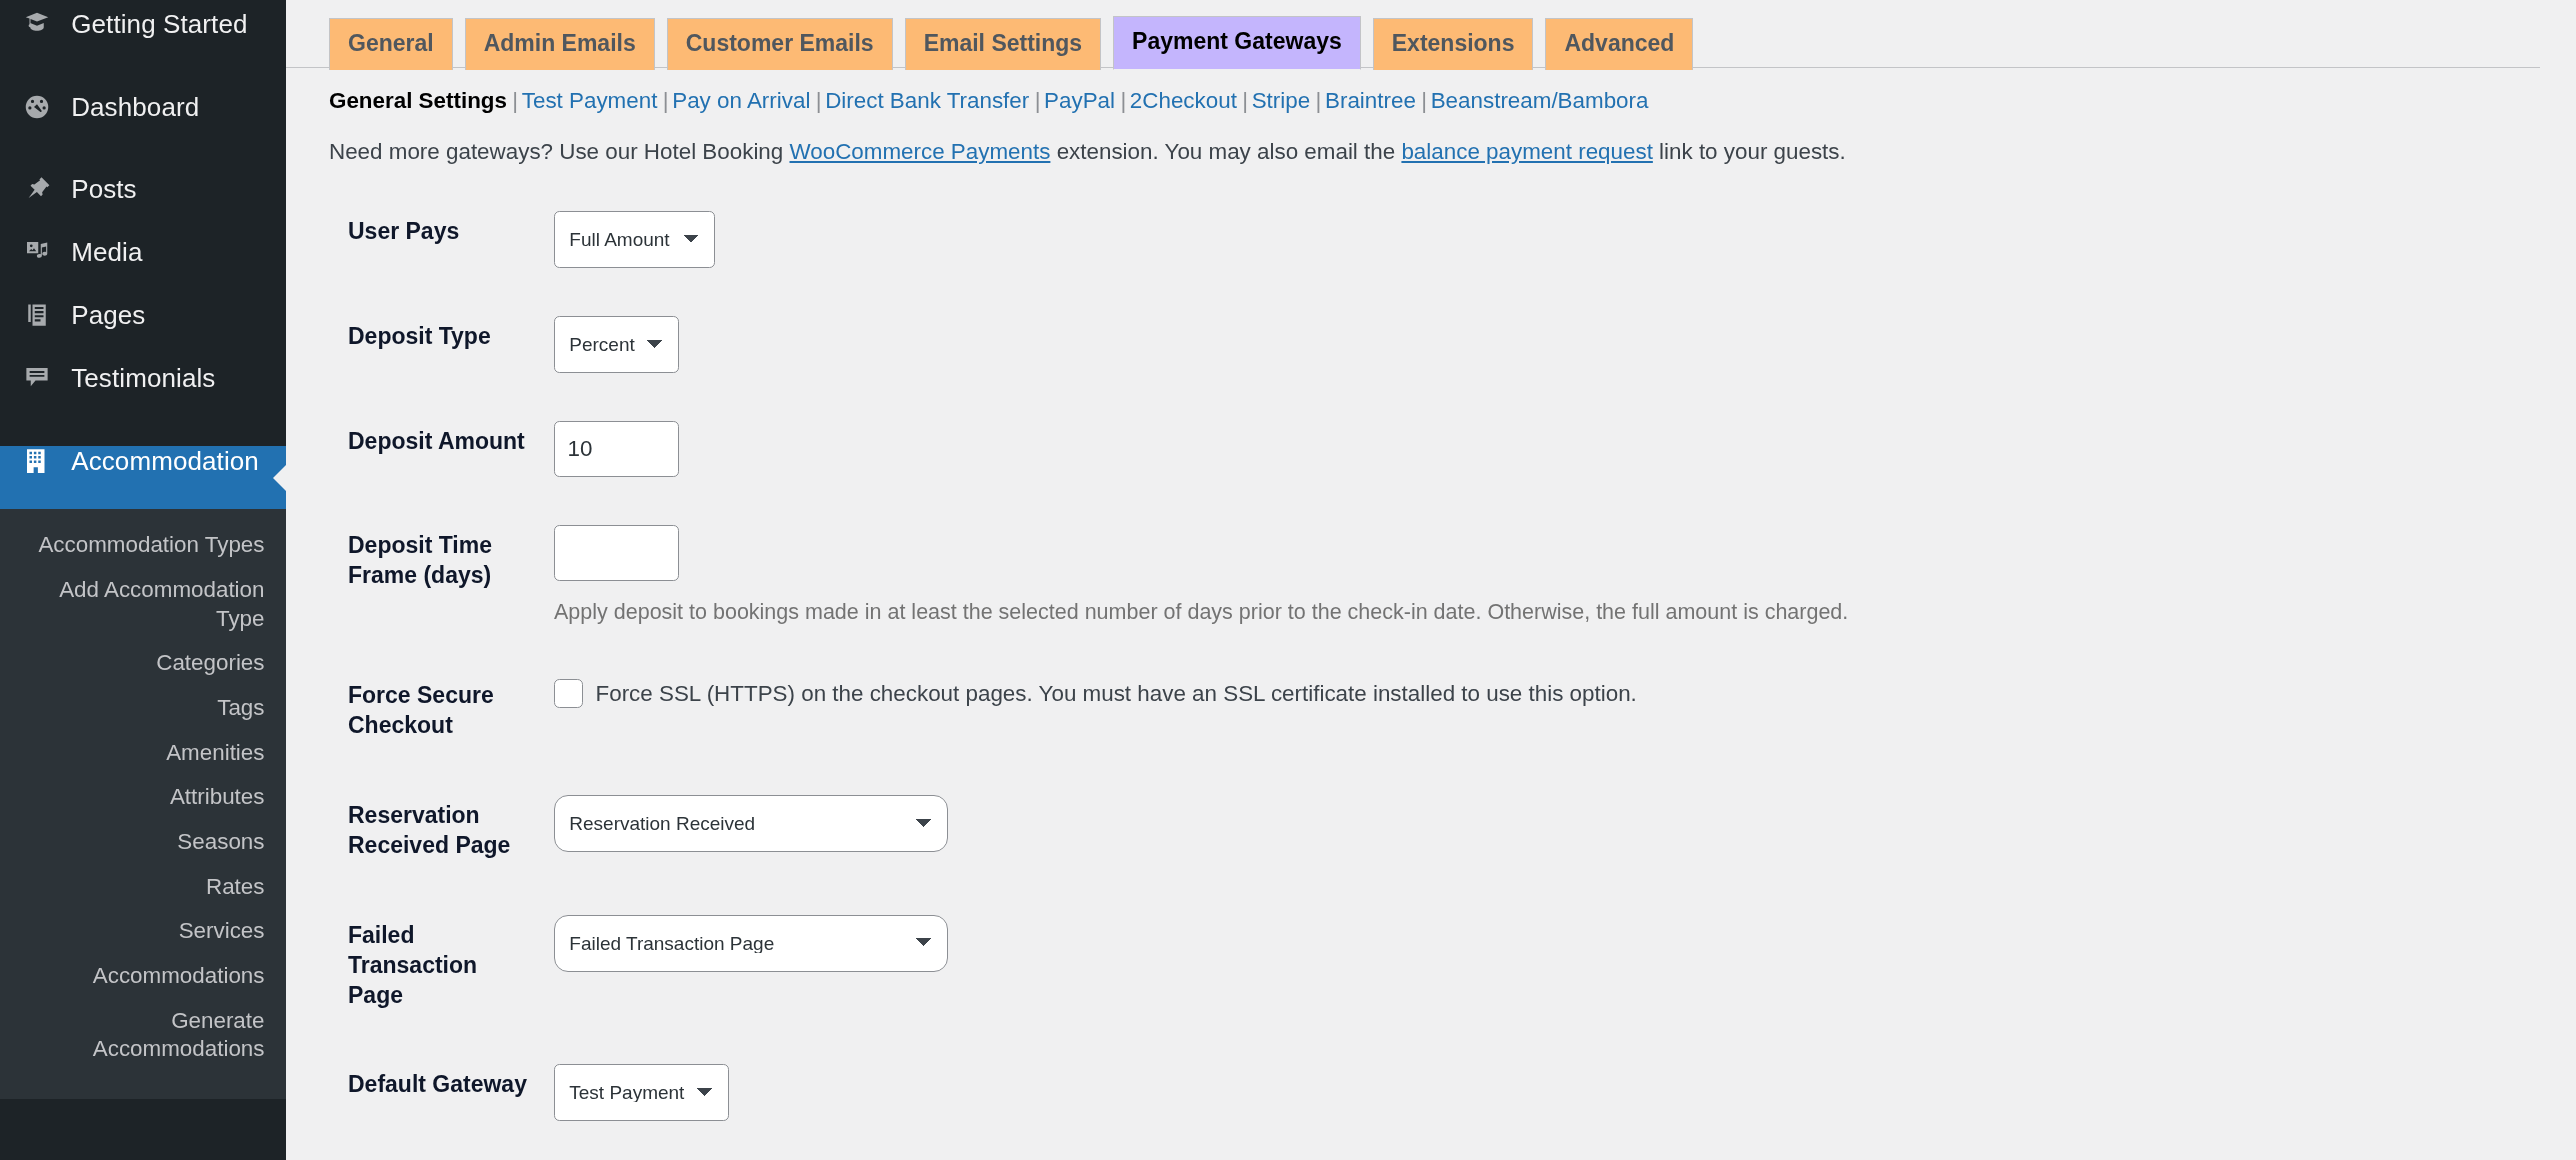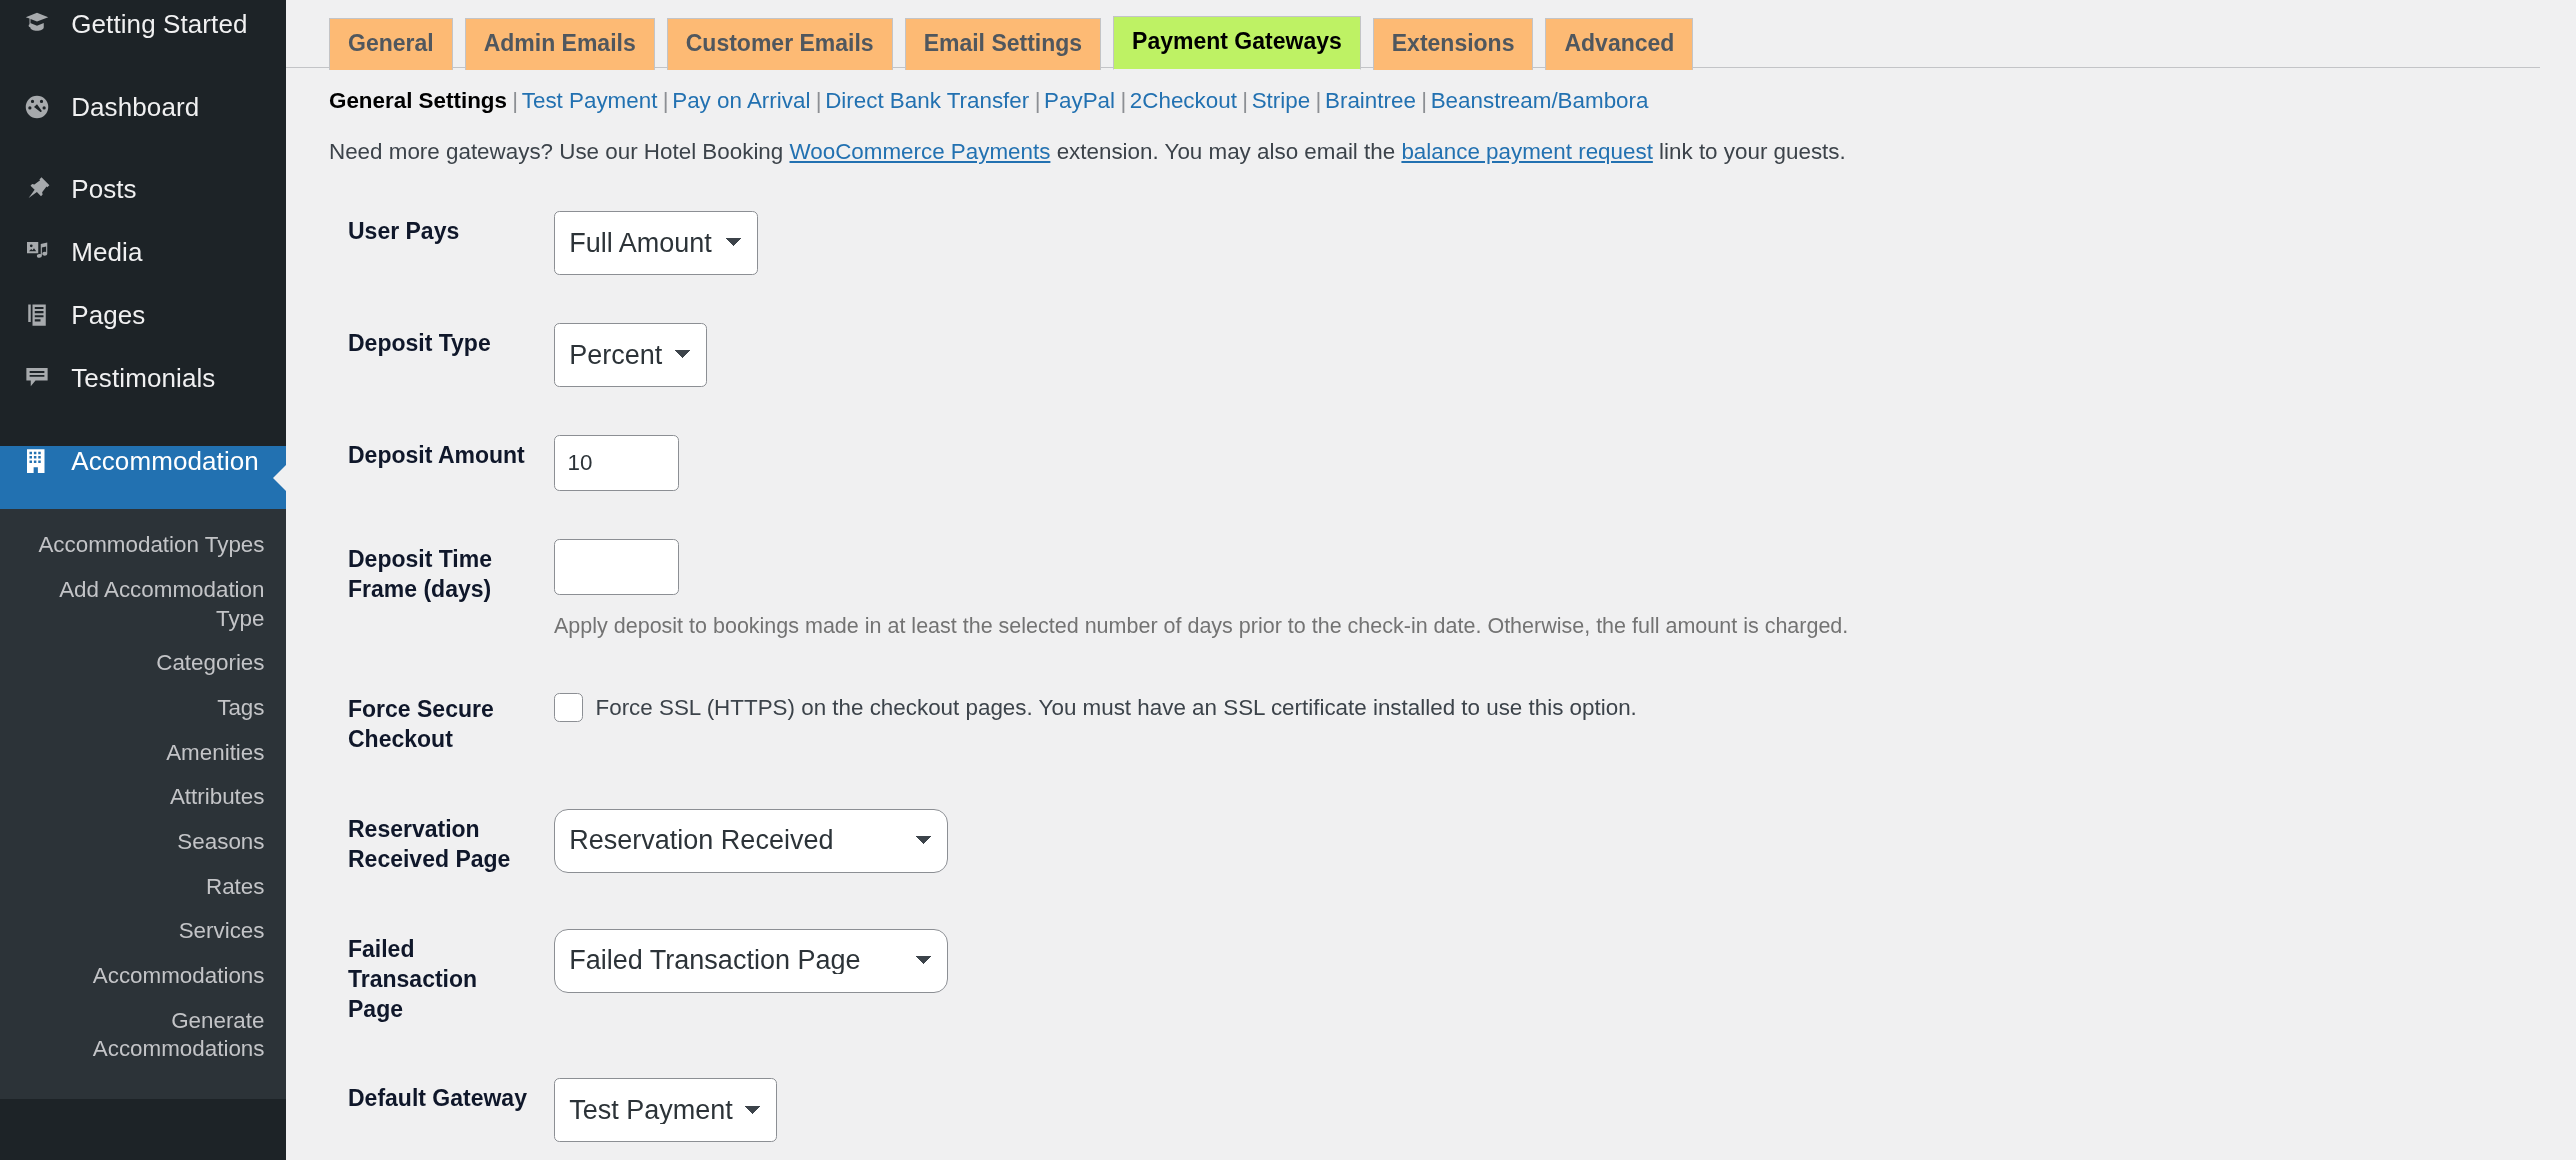--- a/index.html
+++ b/index.html
@@ -98,21 +98,21 @@
     font-weight: 600;
     line-height: 1;
     padding: 12.5px 18px 14.3px 18px;
     margin: 0 8px -0.9px 0;
     vertical-align: bottom;
     height: 52px;
     cursor: pointer;
     white-space: nowrap;
   }
   .nav-tab.nav-tab-active {
-    background: #bef264;
+    background: #c4b5fd;
     border-bottom: 0.9px solid #f0f0f1;
     color: #000;
     padding-bottom: 15px;
     height: 54px;
     text-align: center;
   }
 
   
   .subsubsub {
     padding: 19.7px 0 0 43px;
@@ -166,24 +166,24 @@
 
   
   select.wp-select {
     -webkit-appearance: none;
     appearance: none;
     background: #fff;
     border: 0.9px solid #8c8f94;
     border-radius: 5.4px;
     color: #2c3338;
     font-family: "Liberation Sans", sans-serif;
-    font-size: 27px;
+    font-size: 19px;
     line-height: 1;
     padding: 9px 43px 9px 14.3px;
-    height: 64px;
+    height: 57px;
     cursor: pointer;
     background-image:
       linear-gradient(45deg, transparent 50%, #3c434a 50%),
       linear-gradient(135deg, #3c434a 50%, transparent 50%);
     background-position:
       calc(100% - 23px) calc(50% - 0.9px),
       calc(100% - 15px) calc(50% - 0.9px);
     background-size: 8px 8px, 8px 8px;
     background-repeat: no-repeat;
   }

